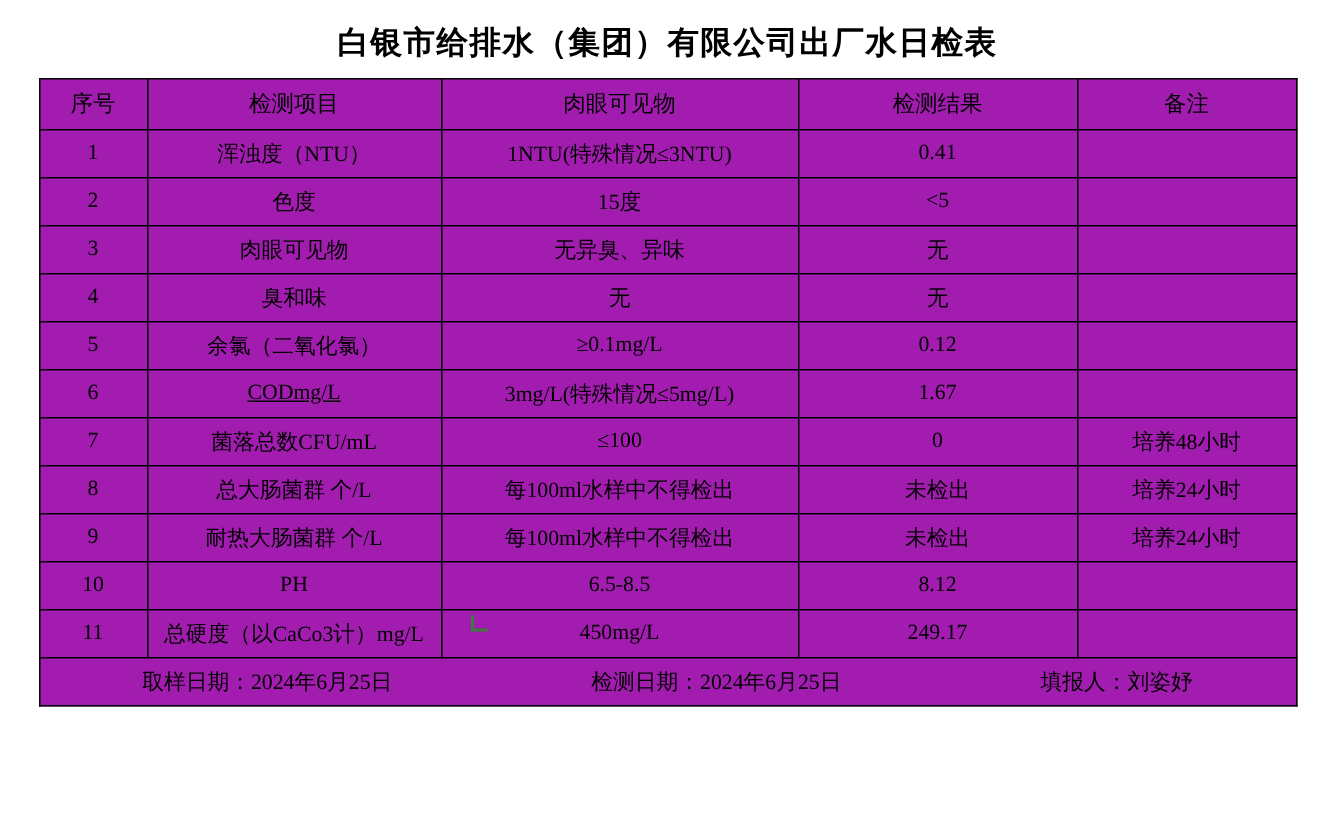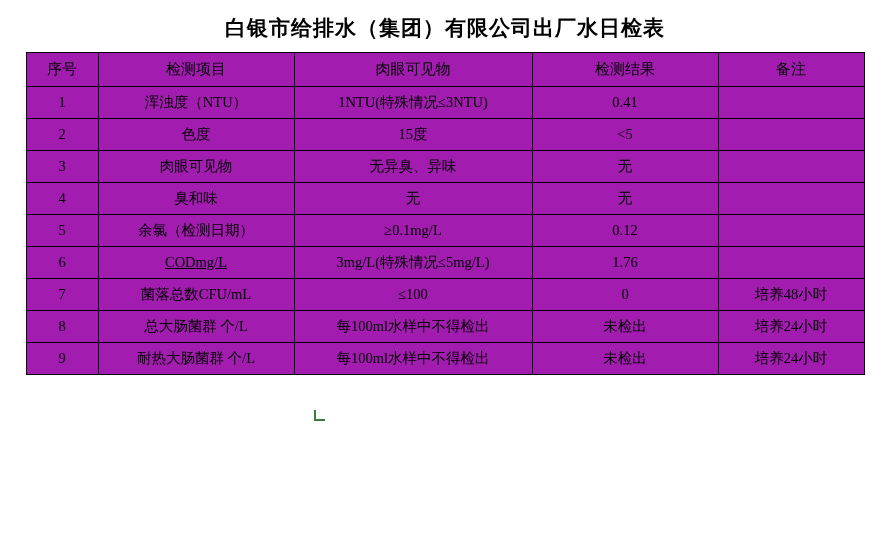--- a/index.html
+++ b/index.html
@@ -150,30 +150,30 @@
       </tr>
       <tr>
         <td>4</td>
         <td>臭和味</td>
         <td>无</td>
         <td>无</td>
         <td></td>
       </tr>
       <tr>
         <td>5</td>
-        <td>余氯（检测日期）</td>
+        <td>余氯（二氧化氯）</td>
         <td>≥0.1mg/L</td>
         <td>0.12</td>
         <td></td>
       </tr>
       <tr>
         <td>6</td>
         <td class="item-cell"><span class="cod-label">COD</span><span class="cod-unit">mg/L</span></td>
         <td>3mg/L(特殊情况≤5mg/L)</td>
-        <td>1.76</td>
+        <td>1.67</td>
         <td></td>
       </tr>
       <tr>
         <td>7</td>
         <td>菌落总数CFU/mL</td>
         <td>≤100</td>
         <td>0</td>
         <td>培养48小时</td>
       </tr>
       <tr>
@@ -183,18 +183,41 @@
         <td>未检出</td>
         <td>培养24小时</td>
       </tr>
       <tr>
         <td>9</td>
         <td>耐热大肠菌群 个/L</td>
         <td>每100ml水样中不得检出</td>
         <td>未检出</td>
         <td>培养24小时</td>
       </tr>
+      <tr>
+        <td>10</td>
+        <td>PH</td>
+        <td>6.5-8.5</td>
+        <td>8.12</td>
+        <td></td>
+      </tr>
+      <tr>
+        <td>11</td>
+        <td>总硬度（以CaCo3计）mg/L</td>
+        <td>450mg/L</td>
+        <td>249.17</td>
+        <td></td>
+      </tr>
+      <tr class="footer-row">
+        <td colspan="5">
+          <div class="footer-inner">
+            <span>取样日期：2024年6月25日</span>
+            <span>检测日期：2024年6月25日</span>
+            <span>填报人：刘姿妤</span>
+          </div>
+        </td>
+      </tr>
     </tbody>
   </table>
 
   <div class="mark"></div>
   <div class="bottom-rule"></div>
 </div>
 
 </body></html>

